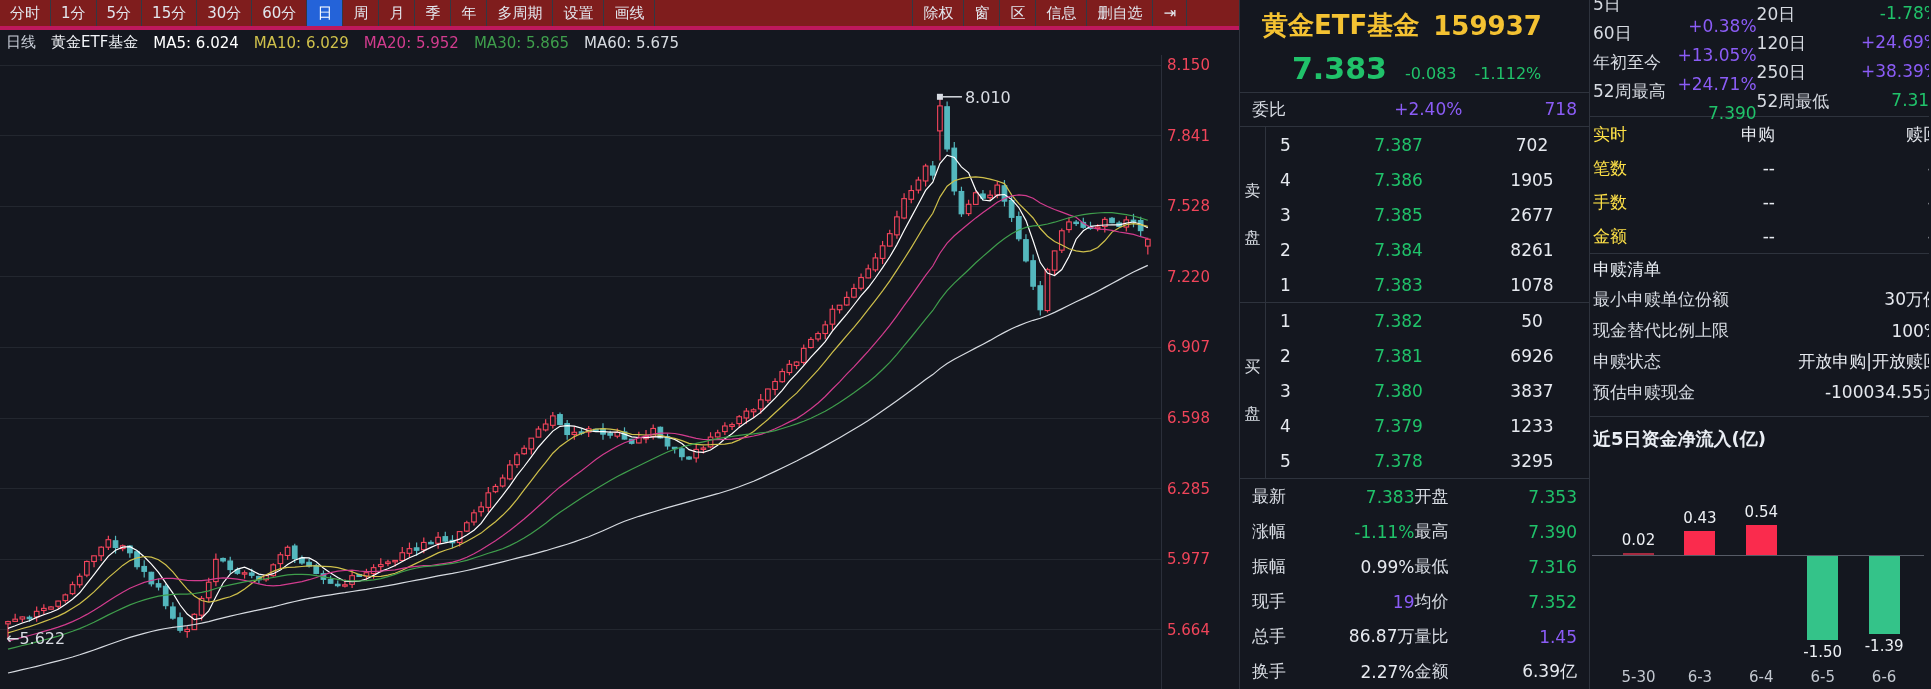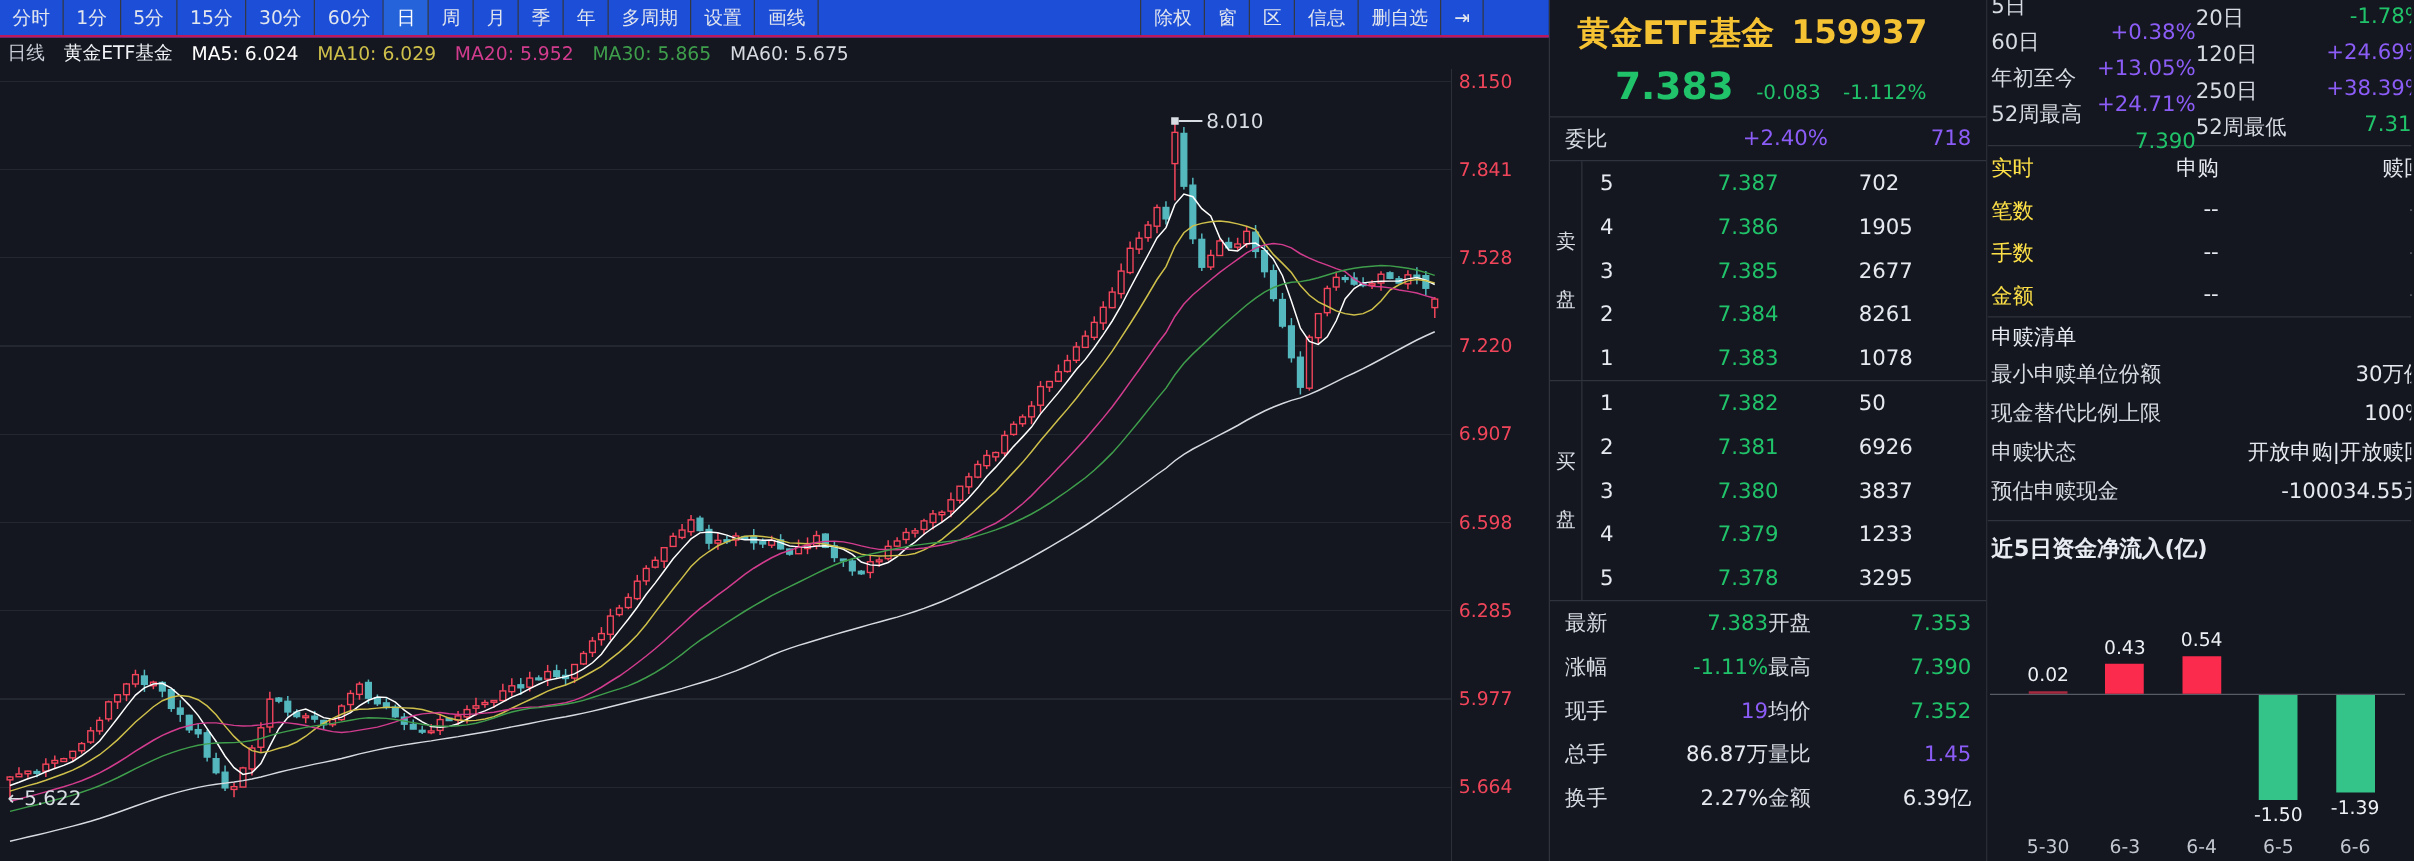--- a/index.html
+++ b/index.html
@@ -2,21 +2,21 @@
 <html><head>
 <meta charset="utf-8">
 <style>
   * { margin:0; padding:0; box-sizing:border-box; }
   html,body { width:1931px; height:689px; overflow:hidden; background:#14171f;
     font-family:"DejaVu Sans","Liberation Sans",sans-serif; color:#dde1e8; }
   .app { display:flex; width:1931px; height:689px; }
 
   
   .chart-section { width:1240px; height:689px; position:relative; border-right:1px solid #2e333d; background:#14171f; }
-  .toolbar { height:30px; display:flex; align-items:stretch; background:#1d4ed8; border-bottom:2px solid #be185d; font-size:15px; }
+  .toolbar { height:30px; display:flex; align-items:stretch; background:#7f1d1d; border-bottom:4px solid #be185d; font-size:15px; }
   .tb-left, .tb-right { display:flex; align-items:stretch; }
   .tb-right { margin-left:auto; margin-right:52px; }
   .tb-item { display:flex; align-items:center; padding:0 10px; color:#e2e6ed; border-right:1px solid #323844; cursor:pointer; white-space:nowrap; }
   .tb-item.active { background:#2463d9; color:#fff; }
   .tb-right .tb-item:first-child { border-left:1px solid #323844; }
   .legend { height:25px; display:flex; align-items:center; gap:15px; padding-left:6px; font-size:15px; white-space:nowrap; }
   .legend .dim { color:#c9ced8; }
   .legend .name { color:#f2f4f8; }
   .chart-wrap { position:relative; width:1044px; height:634px; }
   svg { display:block; }
@@ -29,21 +29,21 @@
   .q-chg { font-size:16px; }
   .weibi-row { height:35px; display:flex; align-items:center; padding:0 12px; border-bottom:1px solid #2e333d; }
   .weibi-row .lbl { width:60px; color:#d7dbe2; }
   .weibi-row .wv { flex:1; text-align:center; }
   .ob-block { display:flex; border-bottom:1px solid #2e333d; }
   .side-lbl { width:26px; display:flex; flex-direction:column; justify-content:center; align-items:center; gap:26px; color:#d7dbe2; border-right:1px solid #2e333d; font-size:16px; }
   .ob-rows { flex:1; }
   .ob-row { height:35px; display:flex; align-items:center; padding:0 12px 0 14px; cursor:pointer; }
   .ob-row .lv { width:30px; color:#e6e9ef; }
   .ob-row .pr { flex:1; text-align:center; }
-  .ob-row .vol { width:90px; text-align:left; color:#e6e9ef; }
+  .ob-row .vol { width:90px; text-align:center; color:#e6e9ef; }
   .stats { flex:1; }
   .stat-row { height:35px; display:flex; align-items:center; padding:0 12px; }
   .stat-row .sl { width:58px; color:#d7dbe2; }
   .stat-row .sv { flex:1; text-align:right; white-space:nowrap; }
   .stat-row .sl2 { }
 
   
   .right-panel { width:339px; height:689px; overflow:hidden; background:#14171f; }
   .rp-inner { width:350px; }
   .perf-row { height:29px; display:flex; align-items:center; padding-left:3px; font-size:17px; white-space:nowrap; }
@@ -555,20 +555,26 @@
           <span class="sl sl2">开盘</span>
           <span class="sv c-green">7.353</span>
         </div>
         <div class="stat-row">
           <span class="sl">涨幅</span>
           <span class="sv c-green">-1.11%</span>
           <span class="sl sl2">最高</span>
           <span class="sv c-green">7.390</span>
         </div>
         <div class="stat-row">
+          <span class="sl">振幅</span>
+          <span class="sv c-white">0.99%</span>
+          <span class="sl sl2">最低</span>
+          <span class="sv c-green">7.316</span>
+        </div>
+        <div class="stat-row">
           <span class="sl">现手</span>
           <span class="sv c-red">19</span>
           <span class="sl sl2">均价</span>
           <span class="sv c-green">7.352</span>
         </div>
         <div class="stat-row">
           <span class="sl">总手</span>
           <span class="sv c-white">86.87万</span>
           <span class="sl sl2">量比</span>
           <span class="sv c-red">1.45</span>

